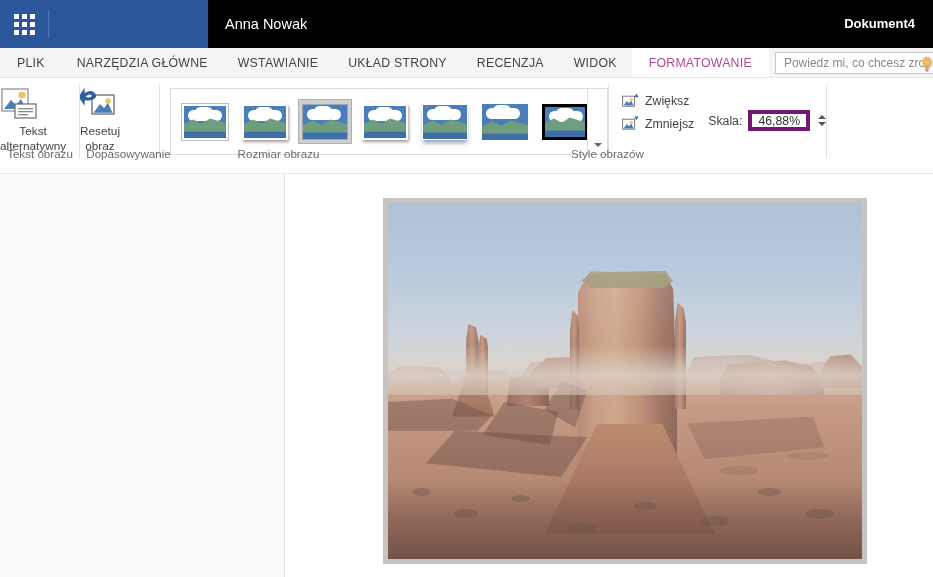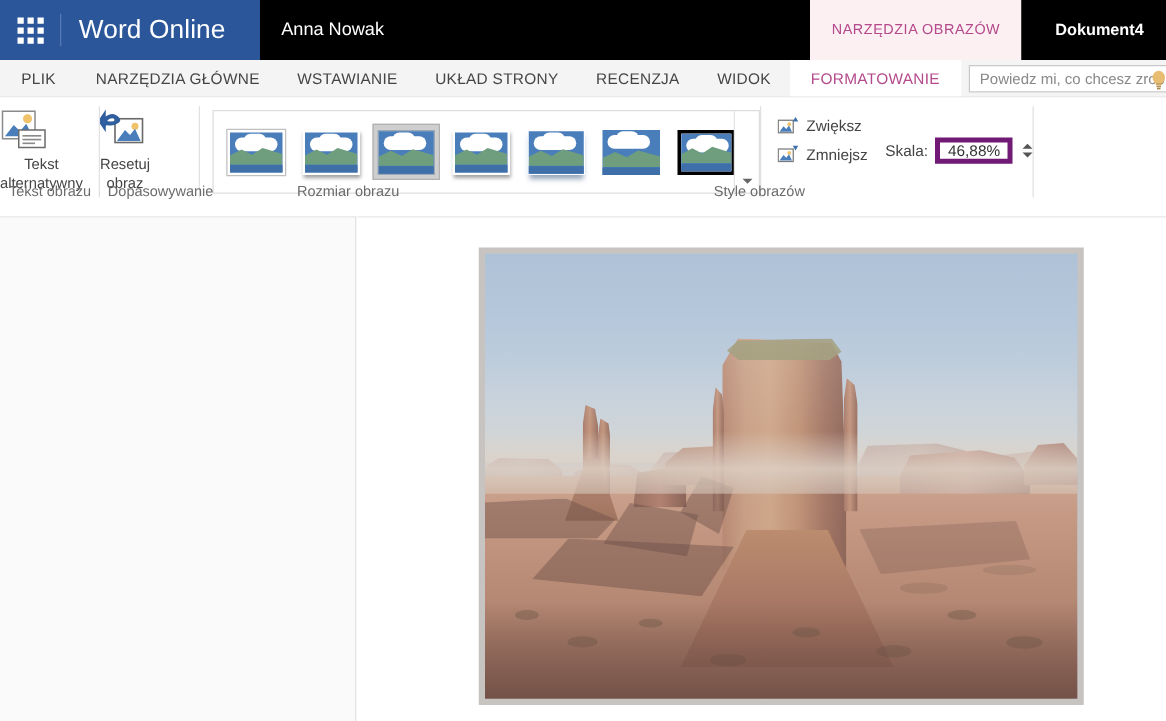--- a/index.html
+++ b/index.html
@@ -368,25 +368,23 @@
             <i></i>
             <i></i>
             <i></i>
             <i></i>
             <i></i>
             <i></i>
             <i></i>
         </div>
       </div>
       <div class="waffle-sep"></div>
-      <div class="brand">Word Online</div>
     </div>
     <div class="username">Anna Nowak</div>
     <div class="spacer"></div>
-    <div class="contextual-tab-top">NARZĘDZIA OBRAZÓW</div>
     <div class="doc-title">Dokument4</div>
   </div>
 
   <div class="tabrow">
     <div class="tab first">PLIK</div>
     <div class="tab">NARZĘDZIA GŁÓWNE</div>
     <div class="tab">WSTAWIANIE</div>
     <div class="tab">UKŁAD STRONY</div>
     <div class="tab">RECENZJA</div>
     <div class="tab">WIDOK</div>

